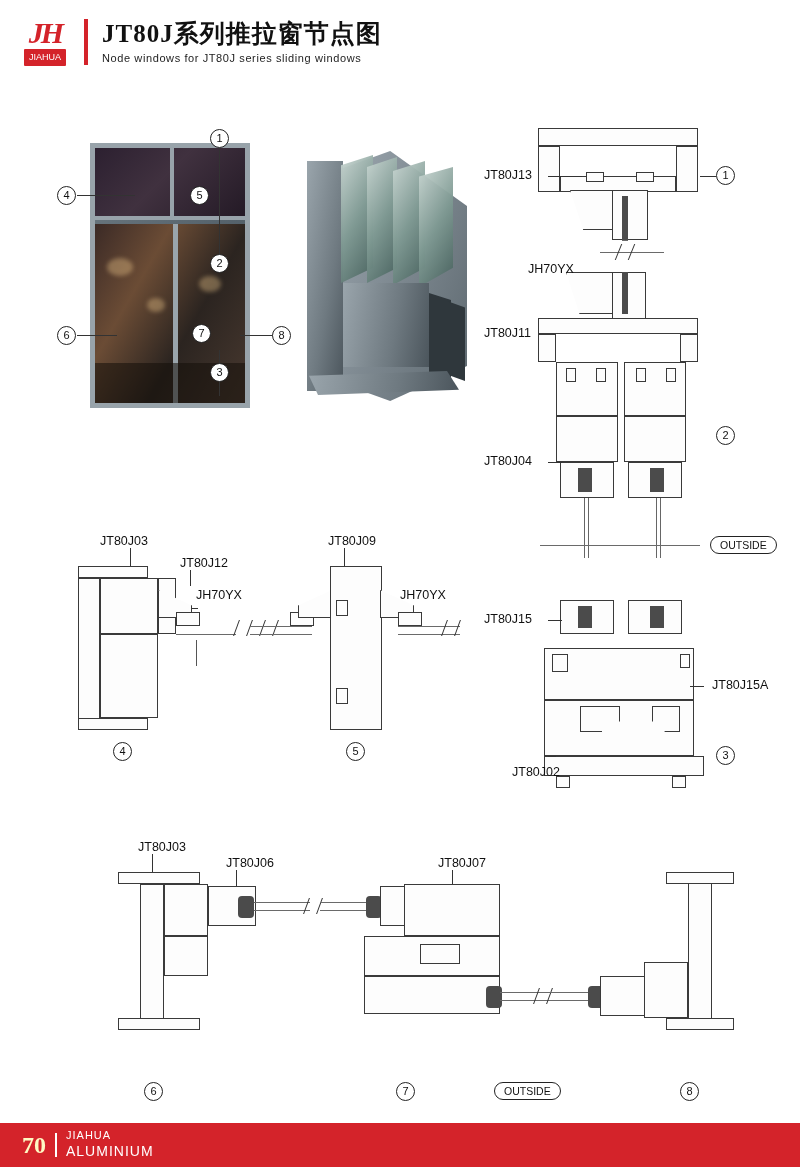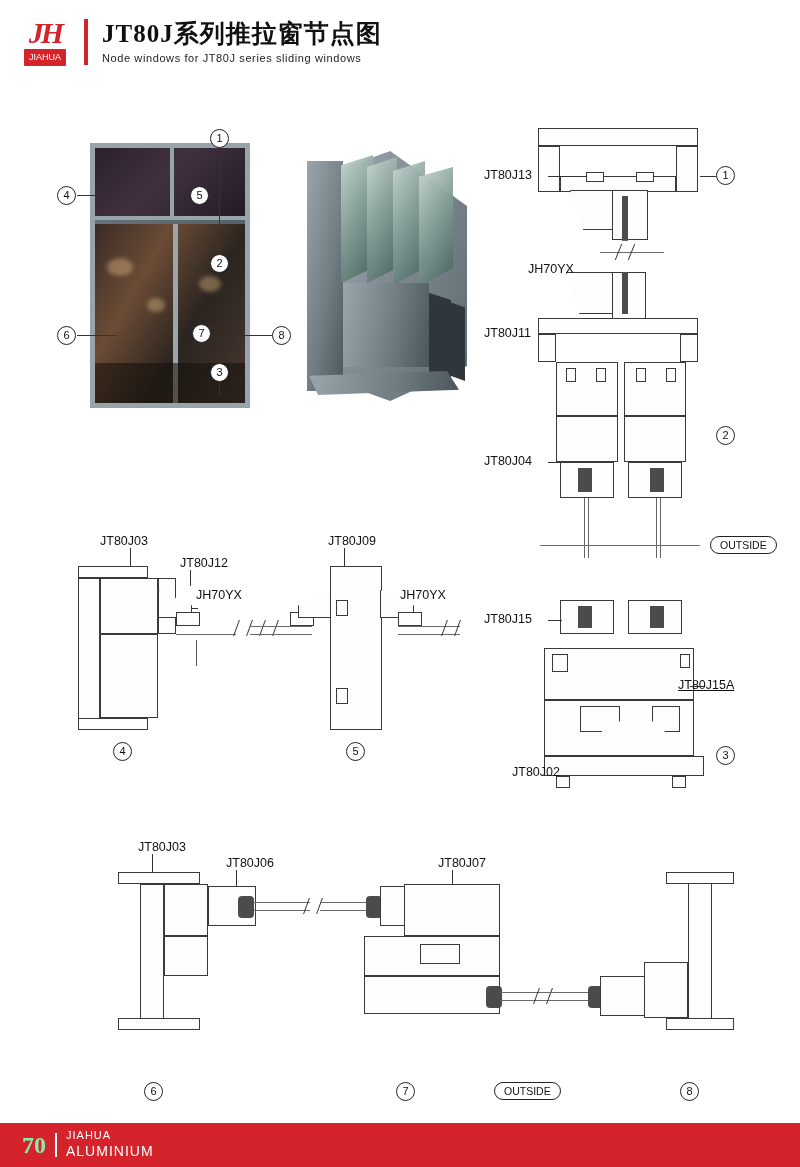--- a/index.html
+++ b/index.html
@@ -97,21 +97,21 @@
   
   .footer {
     position: absolute;
     left: 0; bottom: 0;
     width: 800px; height: 44px;
     background: #d4232a;
     display: flex;
     align-items: center;
   }
   .footer-page {
-    color: #86efac;
+    color: #fef9c3;
     font-family: "Liberation Serif", serif;
     font-weight: bold;
     font-size: 24px;
     margin-left: 22px;
     line-height: 1;
   }
   .footer-bar {
     width: 2px; height: 24px;
     background: #fff;
     margin: 0 9px;
@@ -358,21 +358,21 @@
   <div class="prof" style="left:560px; top:600px; width:54px; height:34px;"></div>
   <div class="prof" style="left:628px; top:600px; width:54px; height:34px;"></div>
   <div class="seal" style="left:578px; top:606px; width:14px; height:22px;"></div>
   <div class="seal" style="left:650px; top:606px; width:14px; height:22px;"></div>
   <div class="lead h" style="left:548px; top:620px; width:14px;"></div>
   <div class="label" style="left:484px; top:612px;">JT80J15</div>
 
   <div class="prof" style="left:544px; top:648px; width:150px; height:52px;"></div>
   <div class="prof" style="left:552px; top:654px; width:16px; height:18px;"></div>
   <div class="prof" style="left:680px; top:654px; width:10px; height:14px;"></div>
-  <div class="label" style="left:678px; top:678px;text-decoration:underline;">JT80J15A</div>
+  <div class="label" style="left:712px; top:678px;">JT80J15A</div>
   <div class="lead h" style="left:690px; top:686px; width:14px;"></div>
 
   <div class="prof" style="left:544px; top:700px; width:150px; height:56px;"></div>
   <div class="prof" style="left:580px; top:706px; width:40px; height:26px; clip-path:polygon(0% 0%,100% 0%,100% 60%,55% 60%,55% 100%,0% 100%);"></div>
   <div class="prof" style="left:652px; top:706px; width:28px; height:26px; clip-path:polygon(0% 0%,100% 0%,100% 100%,45% 100%,45% 60%,0% 60%);"></div>
   <div class="prof" style="left:544px; top:756px; width:160px; height:20px;"></div>
   <div class="prof" style="left:556px; top:776px; width:14px; height:12px;"></div>
   <div class="prof" style="left:672px; top:776px; width:14px; height:12px;"></div>
 
   <div class="lead h" style="left:548px; top:756px; width:8px;"></div>

